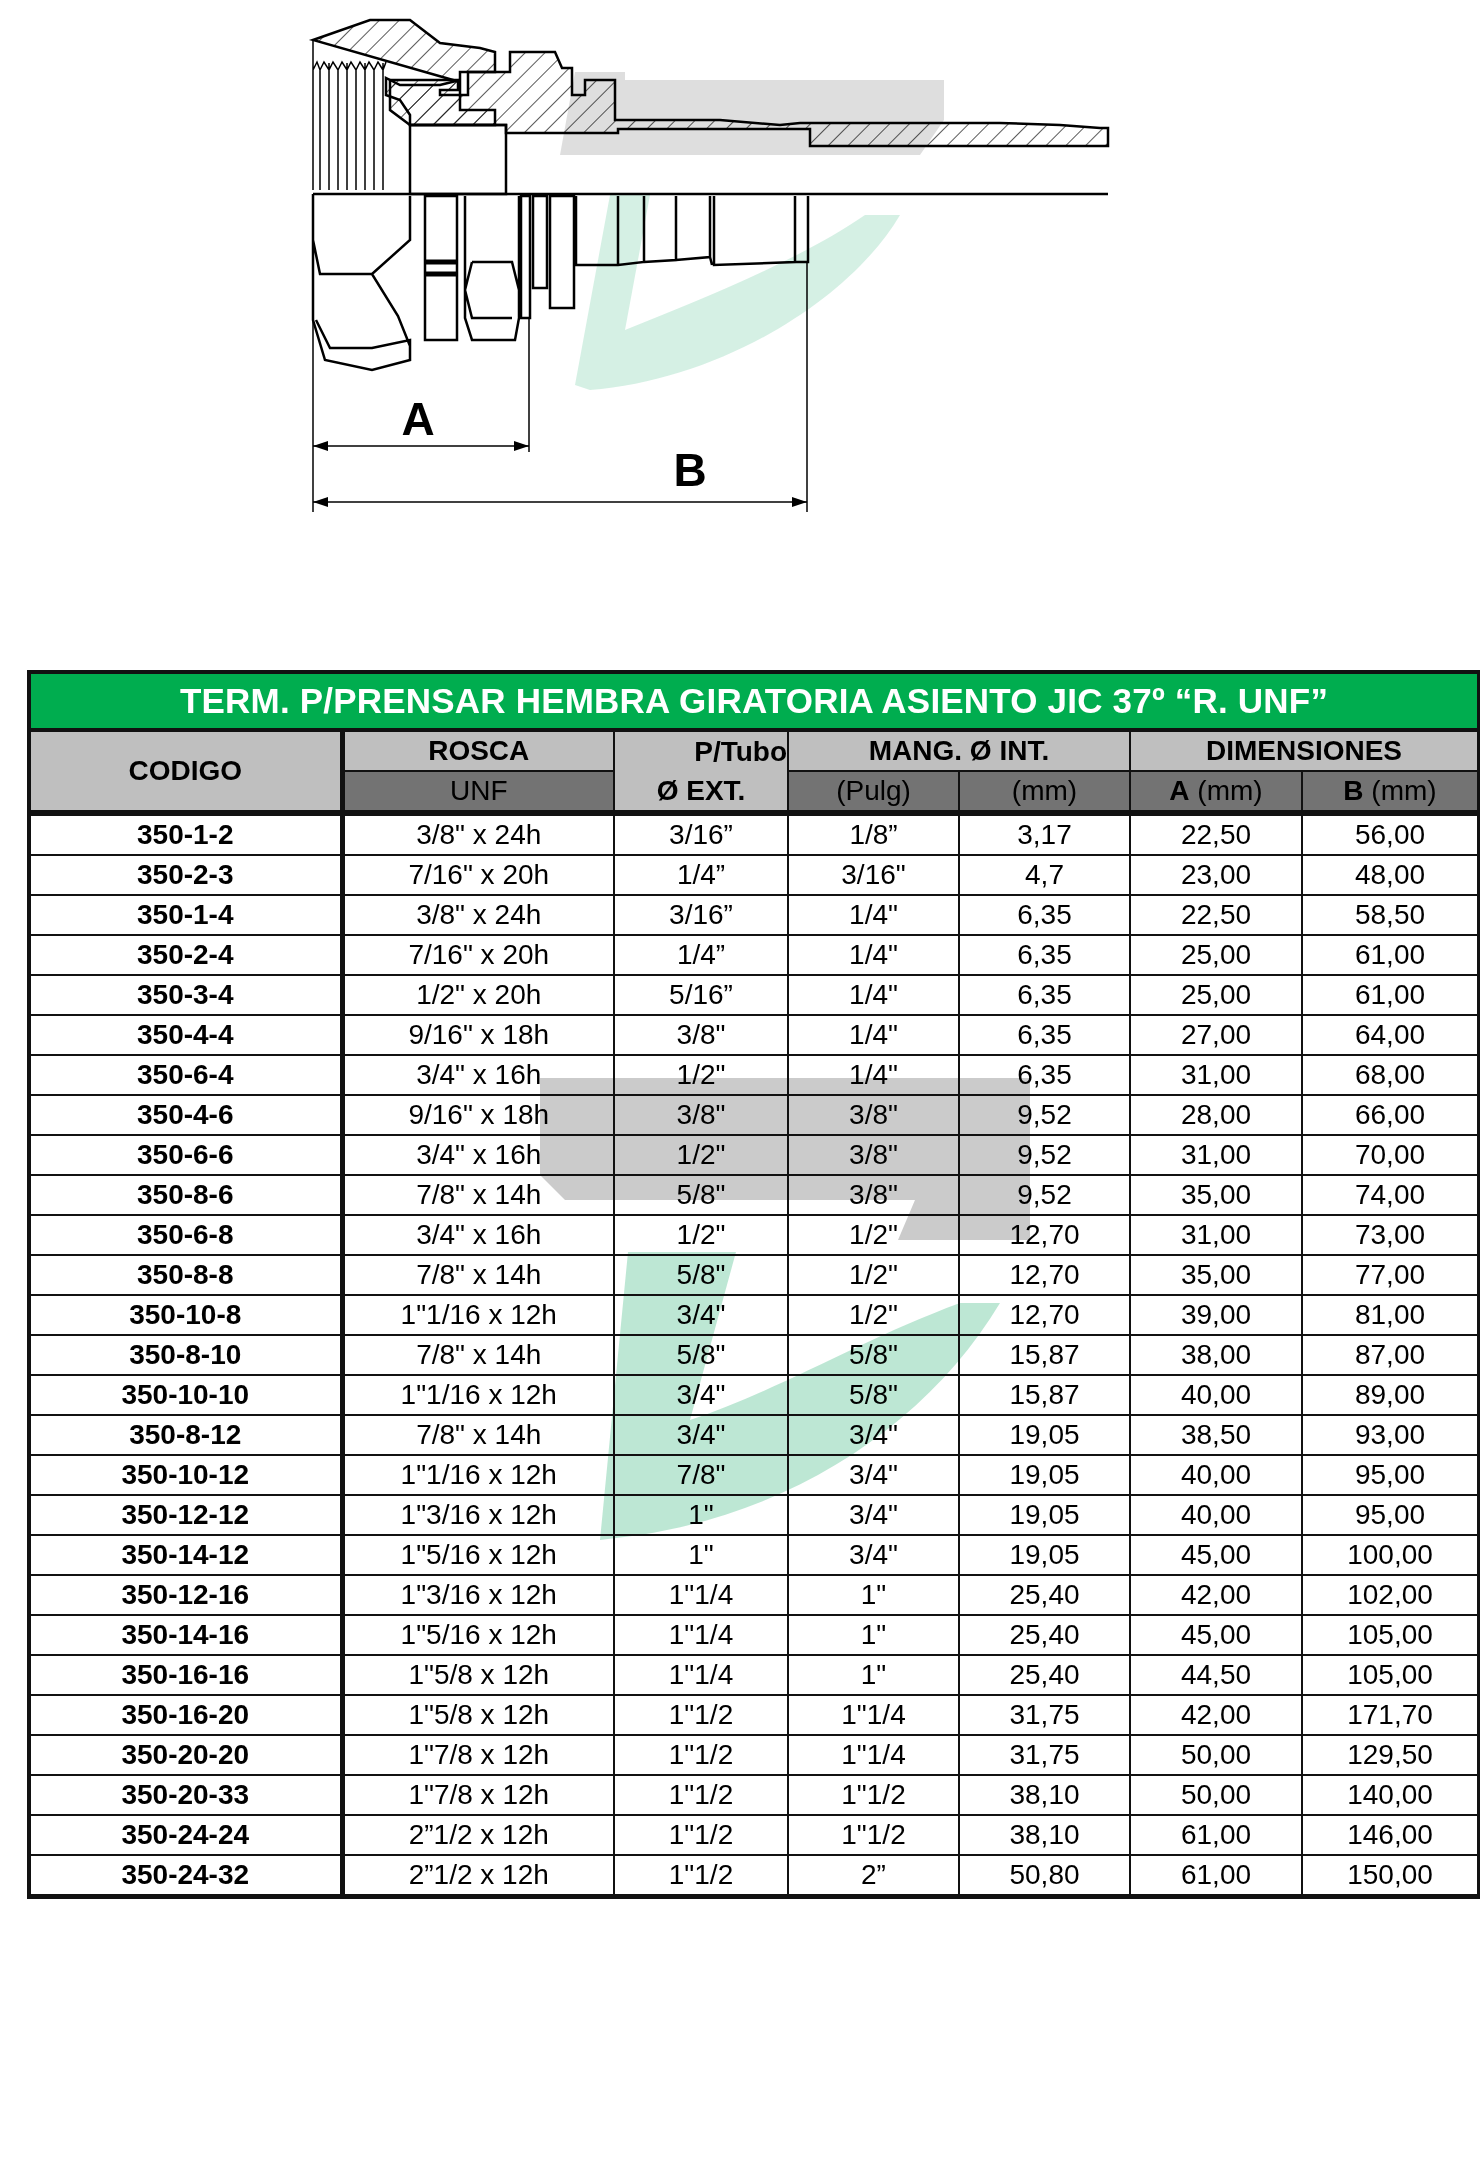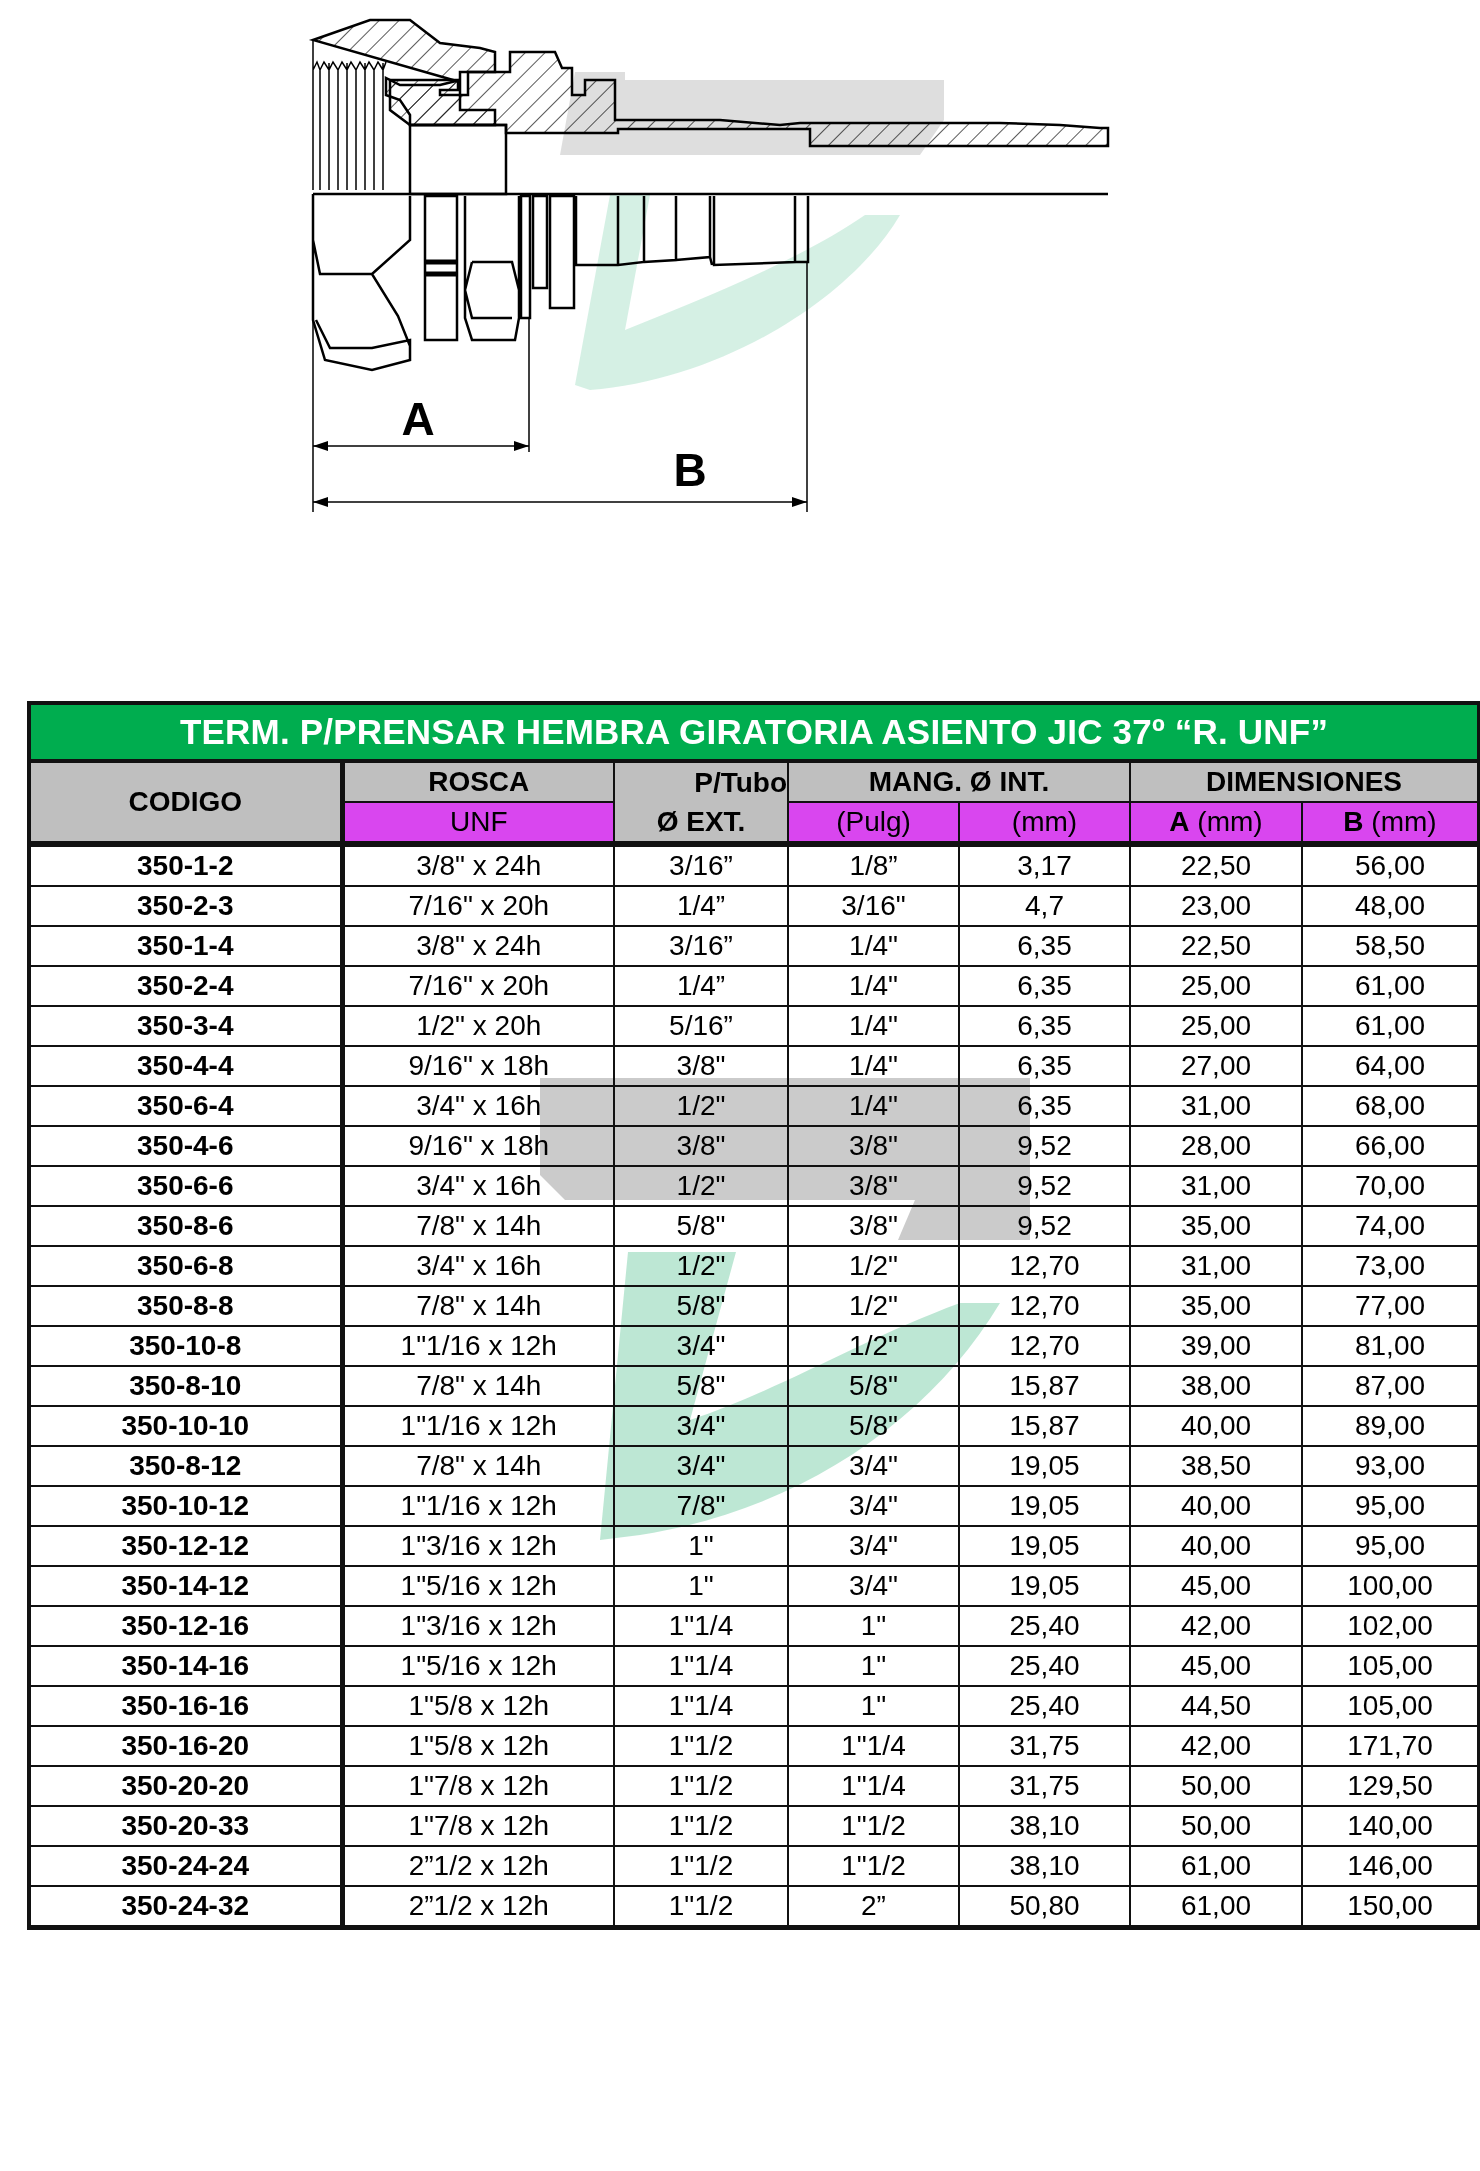--- a/index.html
+++ b/index.html
@@ -1,26 +1,26 @@
 <!DOCTYPE html>
 <html><head>
 <meta charset="utf-8">
 <style>
   html, body { margin: 0; padding: 0; background: #ffffff; }
   body { width: 1480px; height: 2171px; position: relative; overflow: hidden;
          font-family: "Liberation Sans", sans-serif; color: #000; }
   #drawing { position: absolute; left: 300px; top: 0; width: 960px; height: 560px; }
   #watermark { position: absolute; left: 0; top: 0; width: 1480px; height: 2171px; pointer-events: none; z-index: 0; }
   #spec-table { position: absolute; left: 27px; top: 670px; width: 1450px;
-                border-collapse: collapse; table-layout: fixed; z-index: 1; margin-top: 31px; }
+                border-collapse: collapse; table-layout: fixed; z-index: 1; }
   #spec-table td, #spec-table th { border: 2px solid #111; text-align: center; padding: 0; }
   .title-cell { background: #00ad4f; color: #fff; font-weight: bold; font-size: 35px; height: 54px;
                 border: 4px solid #111 !important; letter-spacing: 0.2px; }
   .hdr { background: #bfbfbf; font-size: 28px; height: 38px; font-weight: bold; }
-  .hdr-sub { background: #d946ef; font-size: 28px; height: 38px; font-weight: normal; }
+  .hdr-sub { background: #737373; font-size: 28px; height: 38px; font-weight: normal; }
   .hdr-sub b { font-weight: bold; }
   .hdr-top { border-top: 4px solid #111 !important; }
   .hdr-bottom { border-bottom: 6px solid #111 !important; }
   tbody.rows td { height: 38px; font-size: 28px; background: transparent; }
   tbody.rows td.code { font-weight: bold; }
   .thick-left { border-left: 4px solid #111 !important; }
   .thick-right { border-right: 4px solid #111 !important; }
   .code-col { border-right: 5px solid #111 !important; }
   tr.last td { border-bottom: 5px solid #111 !important; }
   .wm-grey { fill: #c8c8c8; }

